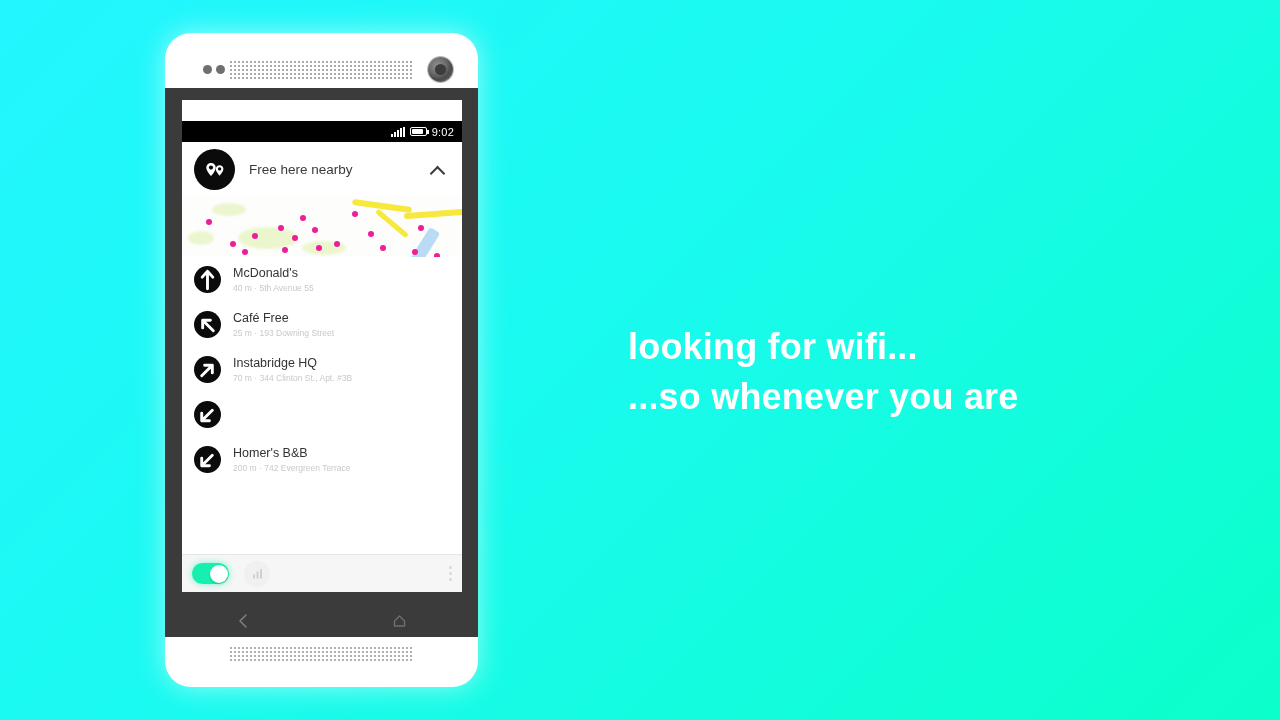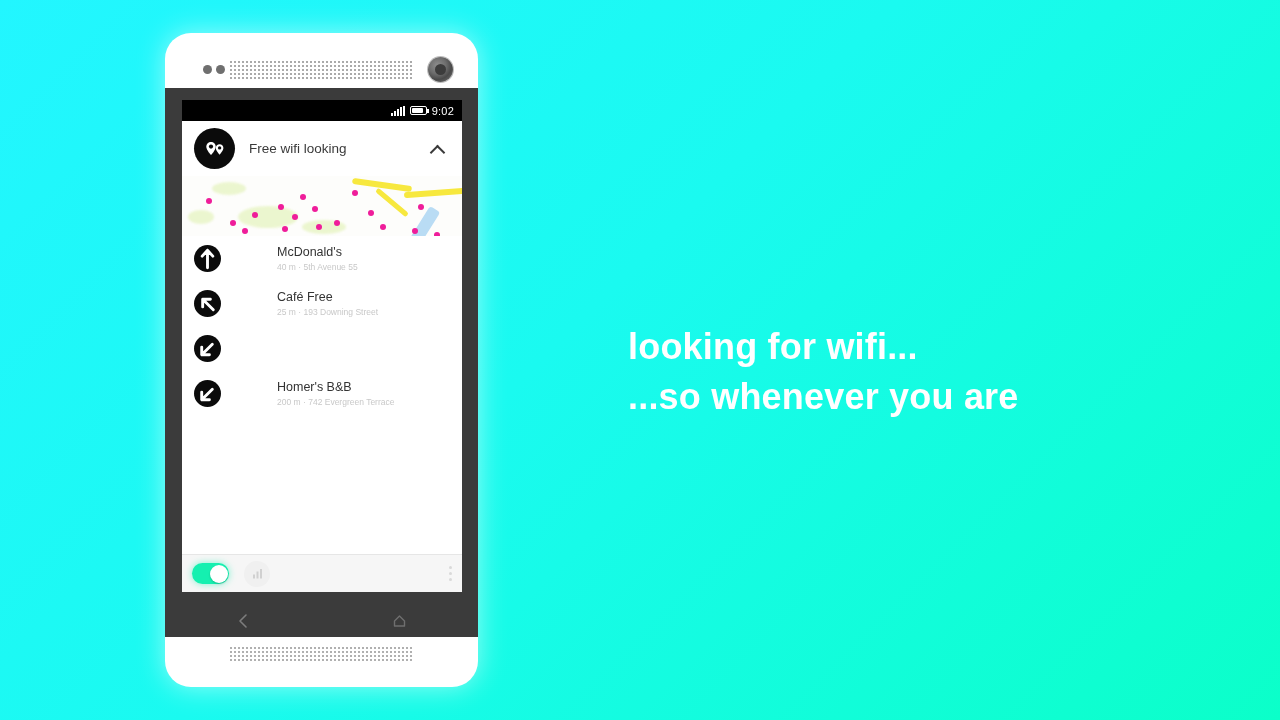--- a/index.html
+++ b/index.html
@@ -40,20 +40,21 @@
   #screen{
     position:absolute; left:17px; top:12px; width:280px; height:492px;
     background:#fff; overflow:hidden;
   }
 
   
   .statusbar{
     height:21px; background:#000; color:#fff; display:flex;
     align-items:center; justify-content:flex-end; gap:5px; padding-right:8px;
     font-size:11px;
+    margin-top:21px;
   }
   .sig{ display:flex; align-items:flex-end; gap:1px; height:10px; }
   .sig i{ width:2px; background:#fff; display:block; }
   .sig i:nth-child(1){height:3px} .sig i:nth-child(2){height:5px}
   .sig i:nth-child(3){height:7px} .sig i:nth-child(4){height:9px}
   .sig i:nth-child(5){height:10px}
   .batt{ width:17px; height:9px; border:1.4px solid #fff; border-radius:2px;
          position:relative; display:flex; align-items:center; }
   .batt::after{ content:""; position:absolute; right:-3px; top:2px; width:2px; height:4px; background:#fff;}
   .batt b{ display:block; height:5px; width:11px; background:#fff; margin-left:1px; border-radius:1px;}
@@ -79,21 +80,21 @@
 
   
   .map{ height:60px; position:relative; overflow:hidden; background:#fdfdfb; }
   .map .green{ position:absolute; border-radius:50%; background:#e9f5c8; opacity:.85; filter:blur(1px); }
   .map .road{ position:absolute; background:#f7e83e; border-radius:4px; }
   .map .river{ position:absolute; background:#b9dcf4; border-radius:3px; }
   .map .dot{ position:absolute; width:6px; height:6px; border-radius:50%; background:#ef1d9a; }
 
   
   .list{ background:#fff; }
-  .row{ display:flex; align-items:center; height:45px; padding:0 12px; cursor:pointer;gap:44px; }
+  .row{ display:flex; align-items:center; height:45px; padding:0 12px; cursor:pointer; }
   .r-ic{ width:27px; height:27px; border-radius:50%; background:#0b0b0b; flex:0 0 auto;
          display:flex; align-items:center; justify-content:center; }
   .r-txt{ margin-left:12px; line-height:1.18; }
   .r-name{ font-size:12.5px; color:#333; }
   .r-sub{ font-size:8.5px; color:#c8c8c8; margin-top:2px; }
 
   
   .botbar{
     position:absolute; left:0; bottom:0; width:100%; height:38px;
     background:#f6f6f6; border-top:1px solid #e6e6e6;
@@ -158,21 +159,21 @@
 
     <div class="hdr-row">
       <div class="hdr-ic black">
         <svg width="28" height="28" viewBox="0 0 28 28">
           <path d="M10 7c-2.6 0-4.7 2.1-4.7 4.7C5.3 15 10 20 10 20s4.7-5 4.7-8.3C14.7 9.1 12.6 7 10 7z" fill="#fff"></path>
           <circle cx="10" cy="11.6" r="2.1" fill="#0b0b0b"></circle>
           <path d="M18.6 9.2c-2.1 0-3.8 1.7-3.8 3.8 0 2.7 3.8 6.7 3.8 6.7s3.8-4 3.8-6.7c0-2.1-1.7-3.8-3.8-3.8z" fill="#fff"></path>
           <circle cx="18.6" cy="12.9" r="1.7" fill="#0b0b0b"></circle>
         </svg>
       </div>
-      <span class="hdr-lbl">Free wifi looking</span>
+      <span class="hdr-lbl">Free here nearby</span>
       <span class="chev up"></span>
     </div>
 
     <div class="map">
       <div class="green" style="left:30px;top:6px;width:34px;height:13px"></div>
       <div class="green" style="left:56px;top:30px;width:60px;height:22px"></div>
       <div class="green" style="left:6px;top:34px;width:26px;height:14px"></div>
       <div class="green" style="left:120px;top:44px;width:44px;height:14px"></div>
       <div class="road" style="left:170px;top:6px;width:60px;height:6px;transform:rotate(8deg)"></div>
       <div class="road" style="left:222px;top:14px;width:62px;height:6px;transform:rotate(-4deg)"></div>
@@ -216,20 +217,31 @@
             </svg>
           </div>
           <div class="r-txt">
             <div class="r-name">Café Free</div>
             <div class="r-sub">25 m · 193 Downing Street</div>
           </div>
         </div>
         <div class="row">
           <div class="r-ic">
             <svg width="28" height="28" viewBox="0 0 28 28">
+              <path d="M19 9 L8 20 M19 9 L19 17 M19 9 L11 9" stroke="#fff" stroke-width="3" fill="none" stroke-linecap="round" stroke-linejoin="round"></path>
+            </svg>
+          </div>
+          <div class="r-txt">
+            <div class="r-name">Instabridge HQ</div>
+            <div class="r-sub">70 m · 344 Clinton St., Apt. #3B</div>
+          </div>
+        </div>
+        <div class="row">
+          <div class="r-ic">
+            <svg width="28" height="28" viewBox="0 0 28 28">
               <path d="M19 9 L8 20 M8 20 L16 20 M8 20 L8 12" stroke="#fff" stroke-width="3" fill="none" stroke-linecap="round" stroke-linejoin="round"></path>
             </svg>
           </div>
         </div>
         <div class="row">
           <div class="r-ic">
             <svg width="28" height="28" viewBox="0 0 28 28">
               <path d="M19 9 L8 20 M8 20 L16 20 M8 20 L8 12" stroke="#fff" stroke-width="3" fill="none" stroke-linecap="round" stroke-linejoin="round"></path>
             </svg>
           </div>

